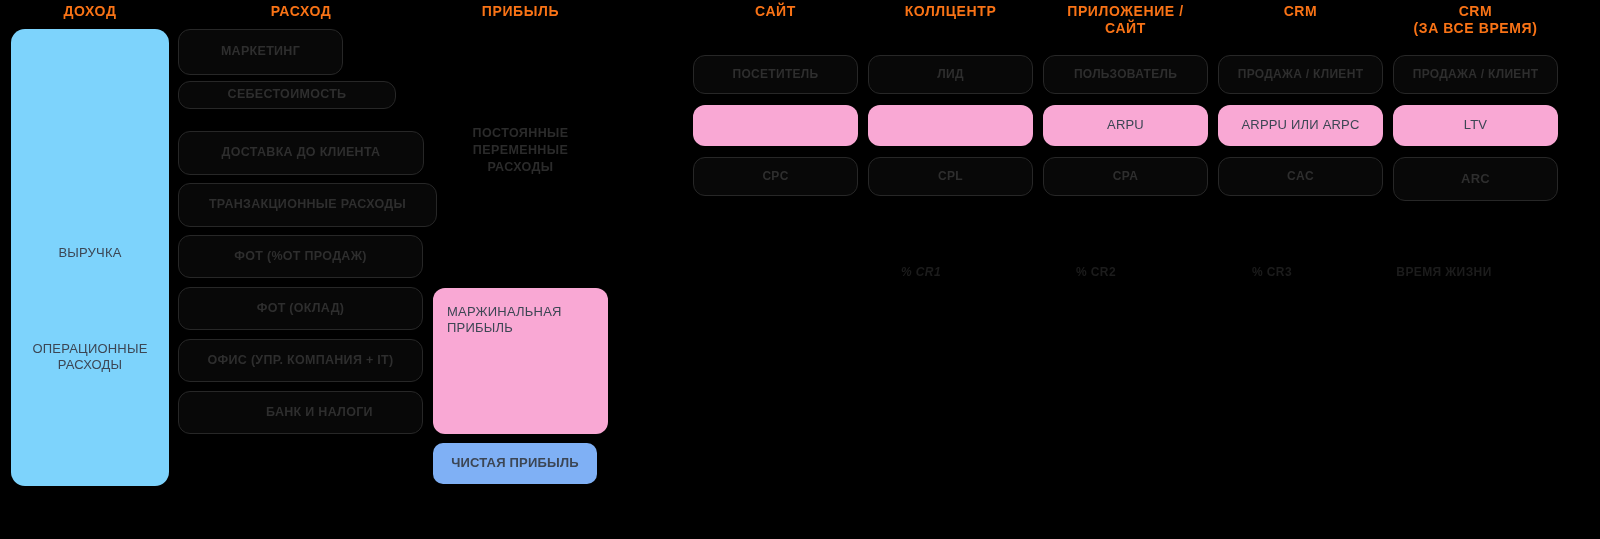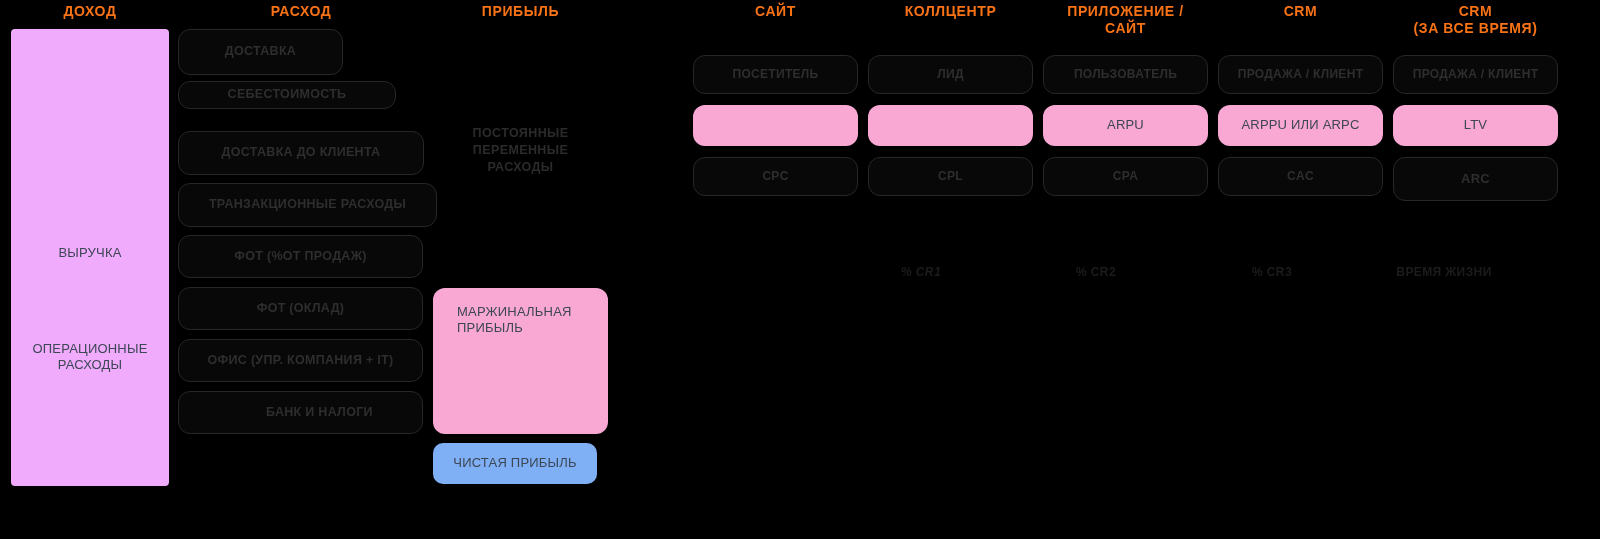--- a/index.html
+++ b/index.html
@@ -20,26 +20,26 @@
   .box.dark{
     background:#080808;border:1.5px solid #272727;border-radius:12px;
     color:#2e2e2e;font-weight:700;font-size:12.5px;letter-spacing:.3px;
   }
   .box.blue{
     background:#f9a8d4;border-radius:12px;color:#3c4654;
     font-weight:400;font-size:13px;letter-spacing:.2px;
   }
   .box.blue-strong{
     background:#7fb0f5;border-radius:10px;color:#3c4654;
-    font-weight:400;font-size:13px;letter-spacing:.2px;
+    font-weight:700;font-size:13px;letter-spacing:.2px;
   }
-  .box.blue.left-align{justify-content:flex-end;text-align:left;align-items:flex-start;padding:16px 24px;}
+  .box.blue.left-align{justify-content:flex-end;text-align:left;align-items:flex-start;padding:16px 14px;}
   .revenue-col{
     position:absolute;left:11px;top:29px;width:158px;height:457px;
-    background:#f0abfc;border-radius:4px;
+    background:#7dd3fc;border-radius:14px;
   }
   .revenue-label{
     position:absolute;width:100%;text-align:center;
     font-size:13px;color:#3c4654;letter-spacing:.2px;line-height:1.25;
   }
   .note{
     position:absolute;text-align:center;font-weight:700;font-size:12.5px;
     color:#2b2b2b;line-height:17px;letter-spacing:.4px;
   }
   .cr-label{
@@ -56,21 +56,21 @@
     <div class="col-head" style="left: 433px; top: 3px; width: 175px;">ПРИБЫЛЬ</div>
   </div>
 
 <div class="revenue-col">
   <div class="revenue-label" id="rev-top" style="top:216px;">ВЫРУЧКА</div>
   <div class="revenue-label" id="rev-bottom" style="top:312px;">ОПЕРАЦИОННЫЕ<br>РАСХОДЫ</div>
 </div>
 
 <div id="expense-boxes">
     <div class="box dark" style="left: 178px; top: 29px; width: 165px; height: 46px;">
-      <span>ДОСТАВКА</span>
+      <span>МАРКЕТИНГ</span>
     </div>
     <div class="box dark" style="left: 178px; top: 81px; width: 218px; height: 28px;">
       <span>СЕБЕСТОИМОСТЬ</span>
     </div>
     <div class="box dark" style="left: 178px; top: 131px; width: 246px; height: 44px;">
       <span>ДОСТАВКА ДО КЛИЕНТА</span>
     </div>
     <div class="box dark" style="left: 178px; top: 183px; width: 259px; height: 44px;">
       <span>ТРАНЗАКЦИОННЫЕ РАСХОДЫ</span>
     </div>

